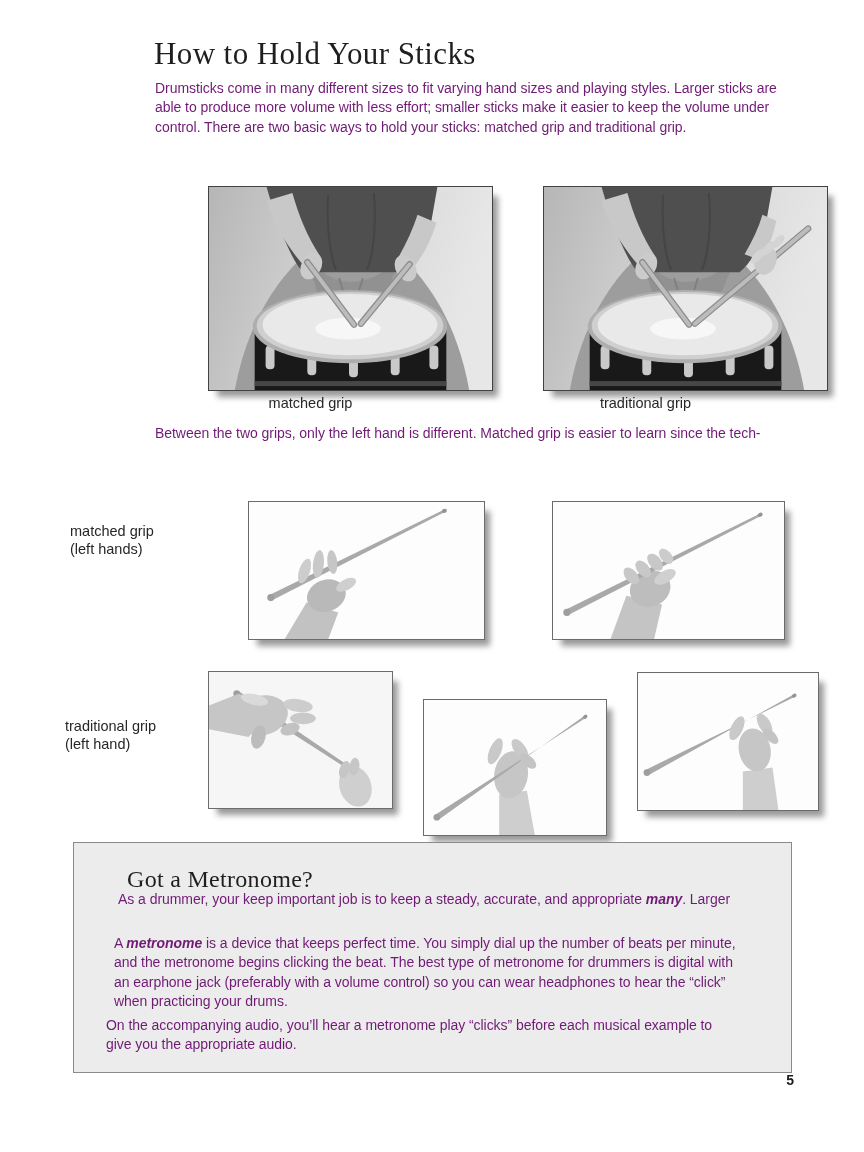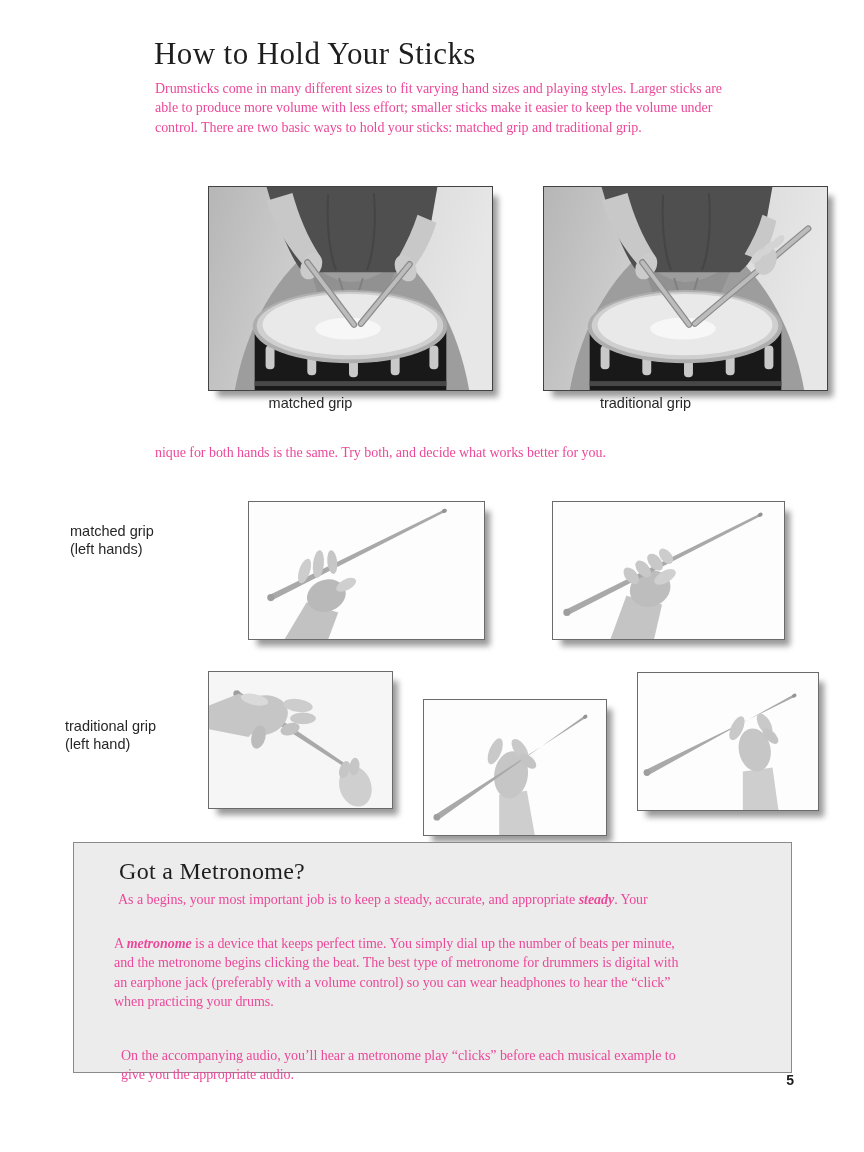--- a/index.html
+++ b/index.html
@@ -1,48 +1,48 @@
 <!DOCTYPE html>
 <html><head>
 <meta charset="utf-8">
 <style>
   html,body{margin:0;padding:0;background:#ffffff;}
   .page{position:relative;width:864px;height:1152px;background:#fff;overflow:hidden;
         font-family:"Liberation Sans",sans-serif;}
   .title{position:absolute;left:154px;top:36px;margin:0;
          font-family:"Liberation Serif",serif;font-weight:400;font-size:31px;
          color:#1e1e1e;letter-spacing:0.4px;}
-  .body{position:absolute;font-size:14px;line-height:19.3px;color:#ec4899;
-        letter-spacing:-0.05px;margin:0;font-family:Liberation Serif, serif;}
+  .body{position:absolute;font-size:14px;line-height:19.3px;color:#701a75;
+        letter-spacing:-0.05px;margin:0;}
   .intro{left:155px;top:79px;width:640px;}
   .between{left:155px;top:424px;width:640px;}
   .caption{position:absolute;font-size:14.5px;color:#272727;text-align:center;}
   .cap-left{left:168px;top:395px;width:285px;}
   .cap-right{left:503px;top:395px;width:285px;}
   .sidelabel{position:absolute;font-size:14.5px;line-height:17.5px;color:#272727;}
   .lbl-matched{left:70px;top:523px;}
   .lbl-trad{left:65px;top:718px;}
   .photo{position:absolute;background:#fff;border:1px solid #424242;box-sizing:border-box;
          box-shadow:7px 8px 6px -2px rgba(0,0,0,0.40);}
   .photo svg{display:block;width:100%;height:100%;}
   .ph-a{left:168px;top:170px;width:285px;height:205px;}
   .ph-b{left:503px;top:170px;width:285px;height:205px;}
   .ph-c{left:208px;top:485px;width:237px;height:139px;border-color:#6b6b6b;}
   .ph-d{left:512px;top:485px;width:233px;height:139px;border-color:#6b6b6b;}
   .ph-e{left:168px;top:655px;width:185px;height:138px;border-color:#6b6b6b;}
   .ph-f{left:383px;top:683px;width:184px;height:137px;border-color:#6b6b6b;}
   .ph-g{left:597px;top:656px;width:182px;height:139px;border-color:#6b6b6b;}
   .metrobox{position:absolute;left:73px;top:842px;width:719px;height:231px;
             background:#ececec;border:1px solid #8a8a8a;box-sizing:border-box;}
-  .boxheading{position:absolute;left:115px;top:854px;margin:4px;
+  .boxheading{position:absolute;left:115px;top:854px;margin:12px;
               font-family:"Liberation Serif",serif;font-weight:400;font-size:24px;
               color:#1e1e1e;letter-spacing:0.3px;}
   .box-p1{left:118px;top:890px;width:650px;}
   .box-p2{left:114px;top:934px;width:650px;}
-  .box-p3{left:121px;top:1016px;width:650px;margin-top:30px;}
+  .box-p3{left:106px;top:1016px;width:650px;}
   .bi{font-weight:bold;font-style:italic;}
   .pagenum{position:absolute;left:770px;top:1072px;width:24px;text-align:right;
            font-size:14px;font-weight:bold;color:#1a1a1a;}
 </style>
 </head>
 <body>
 
 <div class="page">
 
   <h1 class="title">How to Hold Your Sticks</h1>
@@ -124,21 +124,21 @@
       <ellipse cx="223" cy="74" rx="11" ry="15" fill="#cbcbcb" transform="rotate(16 223 74)"></ellipse>
       <ellipse cx="215" cy="70" rx="4" ry="9" fill="#d4d4d4" transform="rotate(42 215 70)"></ellipse>
       <ellipse cx="226" cy="62" rx="4" ry="9" fill="#d4d4d4" transform="rotate(42 226 62)"></ellipse>
       <ellipse cx="236" cy="55" rx="4" ry="8" fill="#d4d4d4" transform="rotate(42 236 55)"></ellipse>
     </svg>
   </figure>
 
   <div class="caption cap-left">matched grip</div>
   <div class="caption cap-right">traditional grip</div>
 
-  <p class="body between"><br><span>nique for both hands is the same. Try both, and decide what works better for you.</span></p>
+  <p class="body between"><span>Between the two grips, only the left hand is different. Matched grip is easier to learn since the tech-</span><br></p>
 
   <div class="sidelabel lbl-matched"><span>matched grip</span><br><span>(left hands)</span></div>
 
   <figure class="photo ph-c">
     <svg viewBox="0 0 237 139" preserveAspectRatio="none">
       <rect width="237" height="139" fill="#fdfdfd"></rect>
       <path d="M36,139 L80,139 L90,112 L58,102 Z" fill="#c2c2c2"></path>
       <ellipse cx="78" cy="95" rx="20" ry="16" fill="#b9b9b9" transform="rotate(-20 78 95)"></ellipse>
       <polygon points="23.4,99.7 20.6,94.3 196.5,7.9 197.5,10.1" fill="#a9a9a9"></polygon>
       <circle cx="22" cy="97" r="3.6" fill="#9e9e9e"></circle>
@@ -211,21 +211,21 @@
       <ellipse cx="158" cy="23" rx="2.4" ry="1.9" fill="#949494" transform="rotate(-28 158 23)"></ellipse>
       <ellipse cx="100" cy="56" rx="6" ry="13" fill="#c9c9c9" transform="rotate(25 100 56)"></ellipse>
       <ellipse cx="128" cy="52" rx="6" ry="12" fill="#c9c9c9" transform="rotate(-30 128 52)"></ellipse>
       <ellipse cx="134" cy="64" rx="5" ry="10" fill="#c4c4c4" transform="rotate(-45 134 64)"></ellipse>
     </svg>
   </figure>
 
   <section class="metrobox"></section>
   <h2 class="boxheading">Got a Metronome?</h2>
 
-  <p class="body box-p1"><span>As a begins, your most important job is to keep a steady, accurate, and appropriate </span><span class="bi">steady</span><span>. Your</span><br></p>
+  <p class="body box-p1"><span>As a drummer, your keep important job is to keep a steady, accurate, and appropriate </span><span class="bi">many</span><span>. Larger</span><br></p>
 
   <p class="body box-p2"><span>A </span><span class="bi">metronome</span><span> is a device that keeps perfect time. You simply dial up the number of beats per minute,</span><br><span>and the metronome begins clicking the beat. The best type of metronome for drummers is digital with</span><br><span>an earphone jack (preferably with a volume control) so you can wear headphones to hear the “click”</span><br><span>when practicing your drums.</span></p>
 
   <p class="body box-p3"><span>On the accompanying audio, you’ll hear a metronome play “clicks” before each musical example to</span><br><span>give you the appropriate audio.</span></p>
 
   <div class="pagenum">5</div>
 
 </div>
 
 </body></html>

